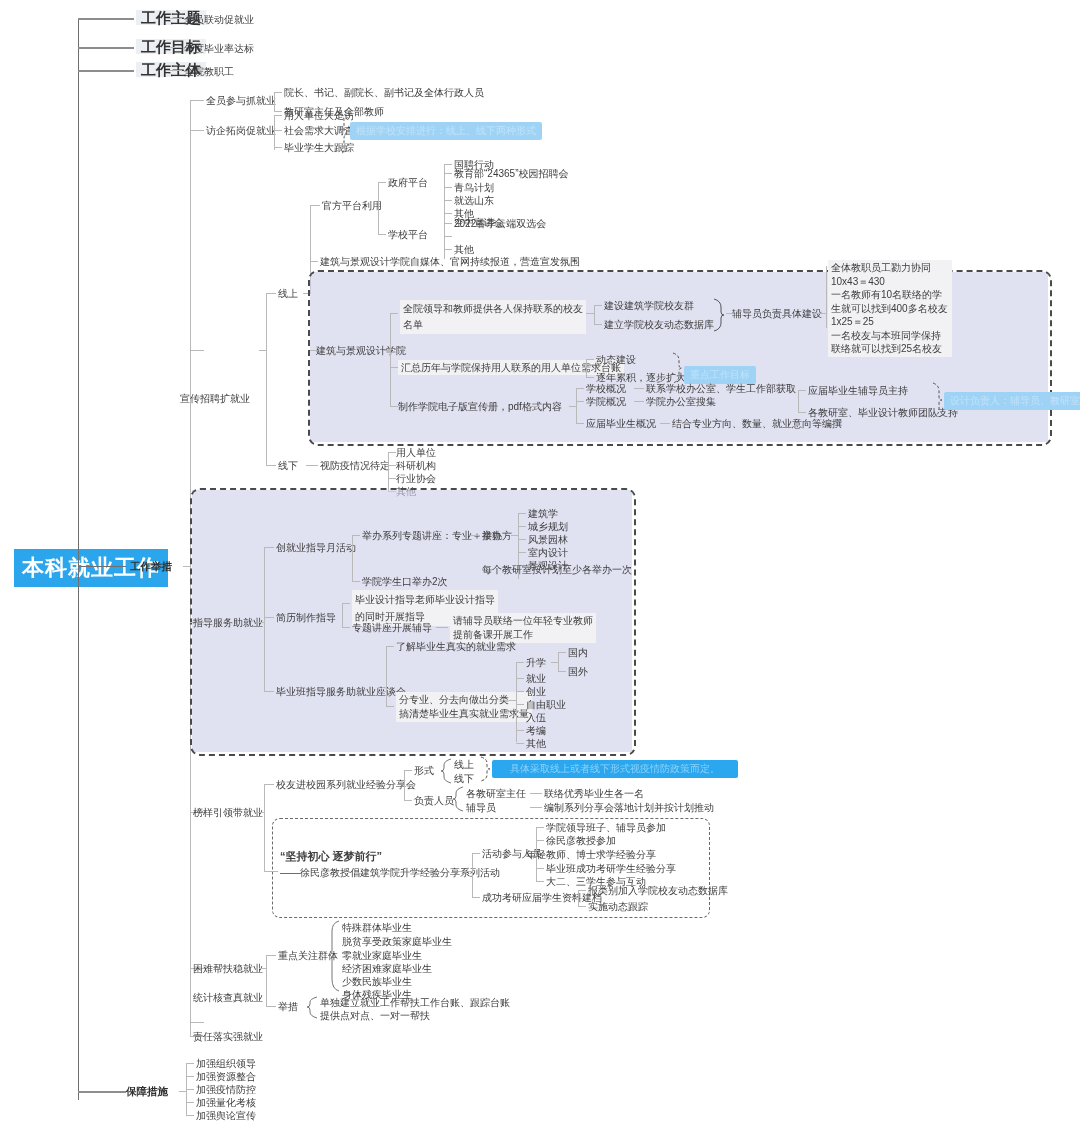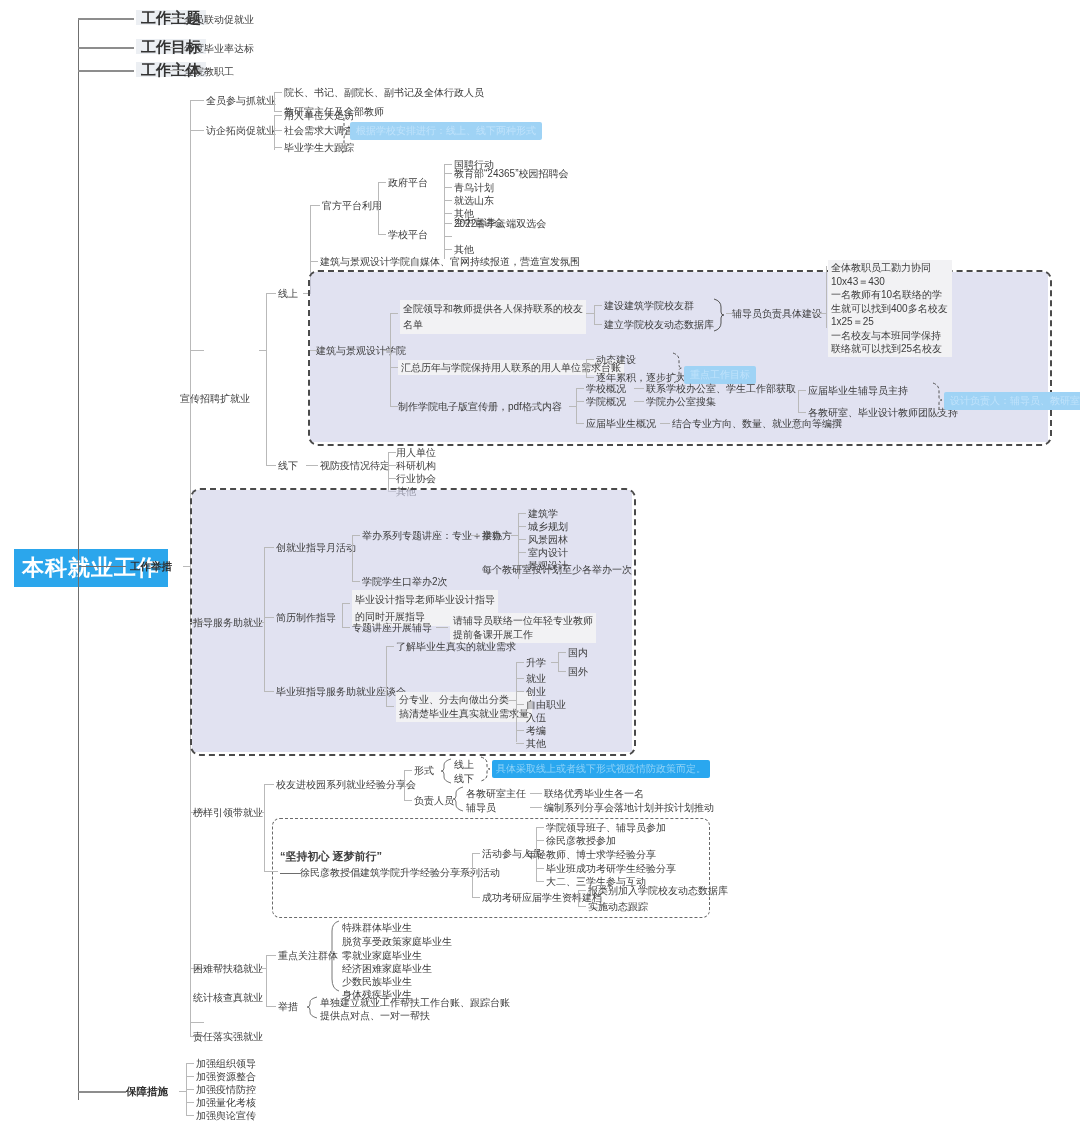--- a/index.html
+++ b/index.html
@@ -9,21 +9,21 @@
   .txt{position:absolute;font-size:10px;line-height:13px;color:#3c3c3c;white-space:pre;}
   .txt.l2{font-size:10.5px;font-weight:bold;color:#2f2f2f;}
   .txt.head{font-size:15px;font-weight:bold;color:#333;background:#eceff3;padding:1px 5px;}
   .txt.wbg{background:#f2f2f4;padding:1px 3px;}
   .txt.bold{font-weight:bold;}
   .root{position:absolute;background:#2ba6ec;color:#fff;font-size:22px;font-weight:bold;
         padding:4px 8px;letter-spacing:1px;white-space:nowrap;}
   .hl{position:absolute;background:#9fd3f5;color:#bfe2fb;font-size:10px;
       padding:2px 6px;white-space:nowrap;border-radius:2px;}
   .hl2{position:absolute;background:#2aa7ef;color:#8fd2f7;font-size:10px;
-      padding:2px 4px;white-space:nowrap;border-radius:2px;}
+      padding:2px 18px;white-space:nowrap;border-radius:2px;}
 
   .ln{position:absolute;background:#b9b9b9;}
   .ln.h{height:1px;}
   .ln.v{width:1px;}
   .ln.dark{background:#6f6f6f;}
   .ln.thick{height:2px;background:#8d8d8d;}
 
   .panel{position:absolute;background:#cfd0e8;opacity:.62;}
   .dash{position:absolute;border:2px dashed #4a4a4a;border-radius:10px;}
   .dashlight{position:absolute;border:1px dashed #6a6a6a;border-radius:8px;}

